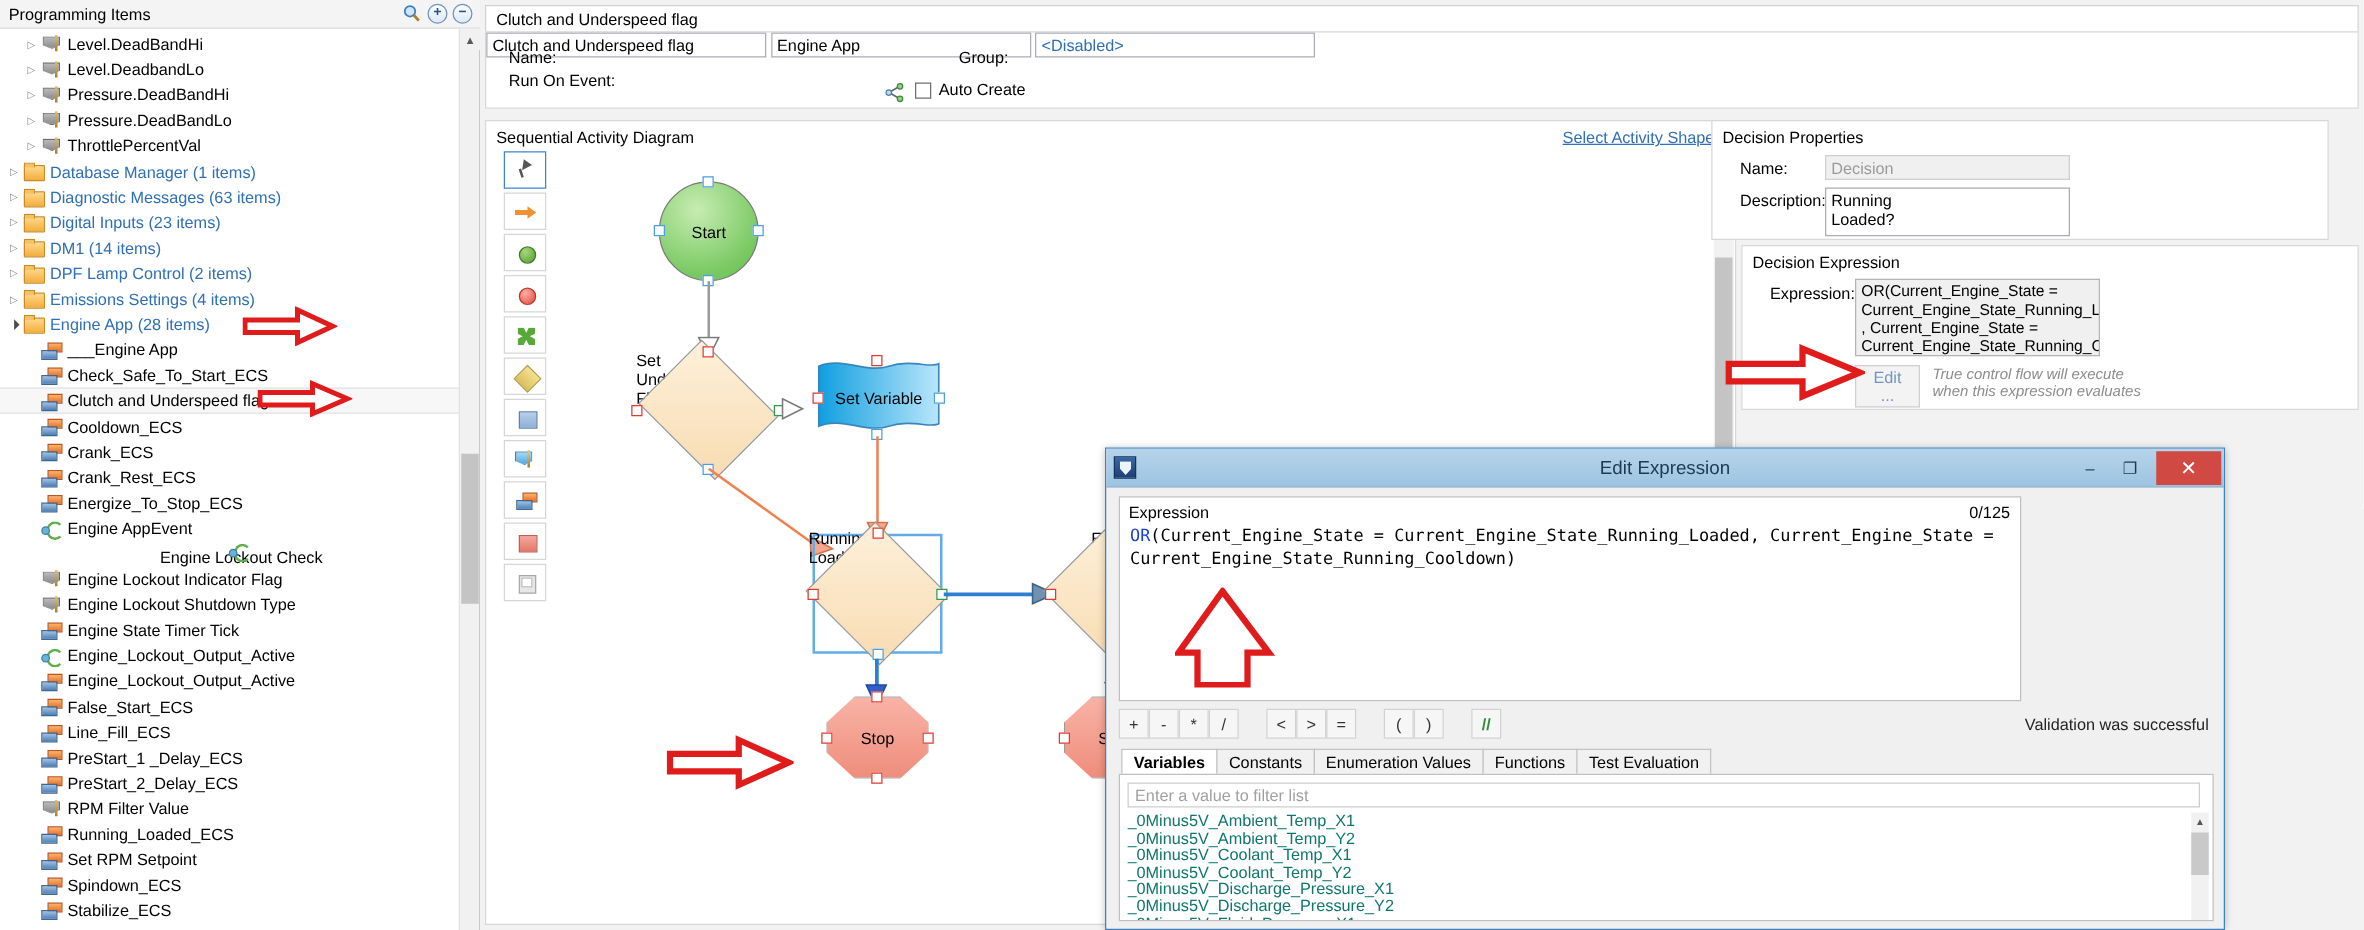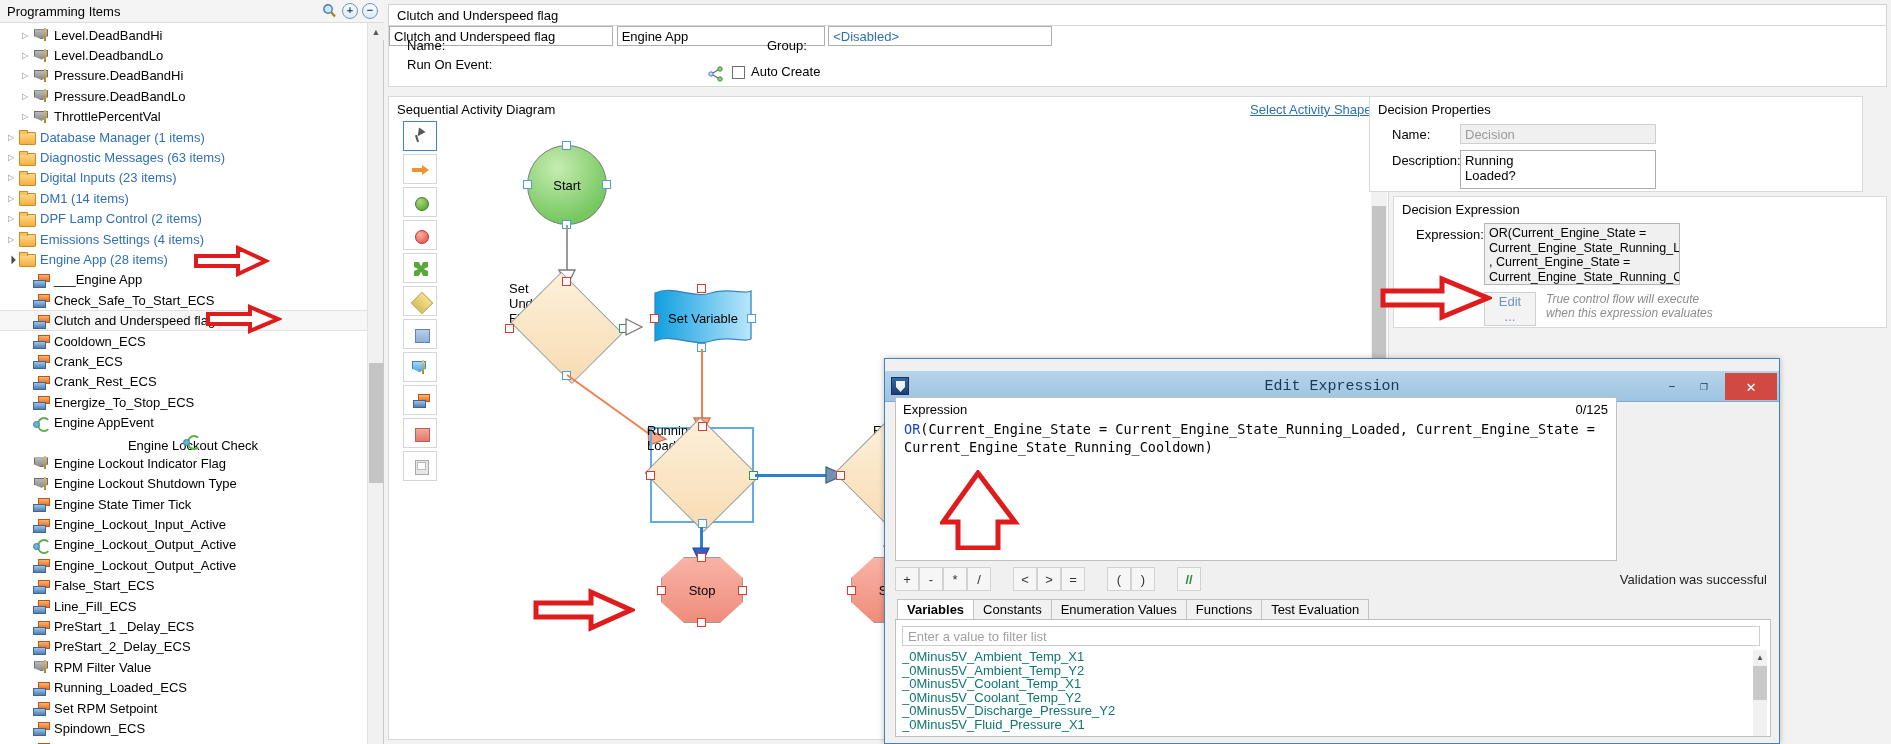--- a/index.html
+++ b/index.html
@@ -247,24 +247,23 @@
     font-size:13px; padding:1px 8px; height:34px;
   }
   .hint { position:absolute; font-size:12px; color:#8c8c8c; font-style:italic; line-height:14px; }
 
   
   #dlg {
     position:absolute; left:884px; top:358px; width:896px; height:386px;
     background:#f0f0f0; border:1px solid #3e83c0; box-shadow:0 0 6px rgba(0,0,0,0.25);
   }
   #dlg-title {
-    position:absolute; left:0; top:12px; width:100%; height:31px;
+    position:absolute; left:0; top:0; width:100%; height:31px;
     background: linear-gradient(#b6d4ea,#9dc4e2);
     border-bottom:1px solid #7fa9cd;
-    font-family:Liberation Mono, monospace;
   }
   #dlg-title .txt {
     position:absolute; left:0; right:0; top:7px; text-align:center; font-size:15px; color:#1b3a52;
   }
   #dlg-icon {
     position:absolute; left:6px; top:6px; width:18px; height:18px;
     background: linear-gradient(#3766a8,#1e3f72); border:1px solid #15325c;
   }
   #dlg-icon::after{content:"";position:absolute;left:4px;top:3px;width:9px;height:11px;background:#eef4fb;
     clip-path: polygon(0 0,100% 0,100% 55%,50% 100%,0 55%);}
@@ -455,25 +454,20 @@
           </div>
           <div class="tree-row" style="padding-left: 18px;">
             <span class="tw "></span>
             <span class="ic ic-flag"></span>
             <span class="lbl">Engine Lockout Shutdown Type</span>
           </div>
           <div class="tree-row" style="padding-left: 18px;">
             <span class="tw "></span>
             <span class="ic ic-block"></span>
             <span class="lbl">Engine State Timer Tick</span>
-          </div>
-          <div class="tree-row" style="padding-left: 18px;">
-            <span class="tw "></span>
-            <span class="ic ic-block"></span>
-            <span class="lbl">Engine_Lockout_Input_Active</span>
           </div>
           <div class="tree-row" style="padding-left: 18px;">
             <span class="tw "></span>
             <span class="ic ic-event"></span>
             <span class="lbl">Engine_Lockout_Output_Active</span>
           </div>
           <div class="tree-row" style="padding-left: 18px;">
             <span class="tw "></span>
             <span class="ic ic-block"></span>
             <span class="lbl">Engine_Lockout_Output_Active</span>
@@ -783,20 +777,21 @@
         <div class="tab">Test Evaluation</div>
       </div>
 
     <div id="tab-pane">
       <div id="filter-input">Enter a value to filter list</div>
       <div id="var-list">
           <div class="var-item">_0Minus5V_Ambient_Temp_X1</div>
           <div class="var-item">_0Minus5V_Ambient_Temp_Y2</div>
           <div class="var-item">_0Minus5V_Coolant_Temp_X1</div>
           <div class="var-item">_0Minus5V_Coolant_Temp_Y2</div>
+          <div class="var-item">_0Minus5V_Discharge_Pressure_X1</div>
           <div class="var-item">_0Minus5V_Discharge_Pressure_Y2</div>
           <div class="var-item">_0Minus5V_Fluid_Pressure_X1</div>
         </div>
       <div id="list-vsb">
         <div class="arrow-up">▲</div>
         <div class="thumb"></div>
       </div>
     </div>
   </div>
 

